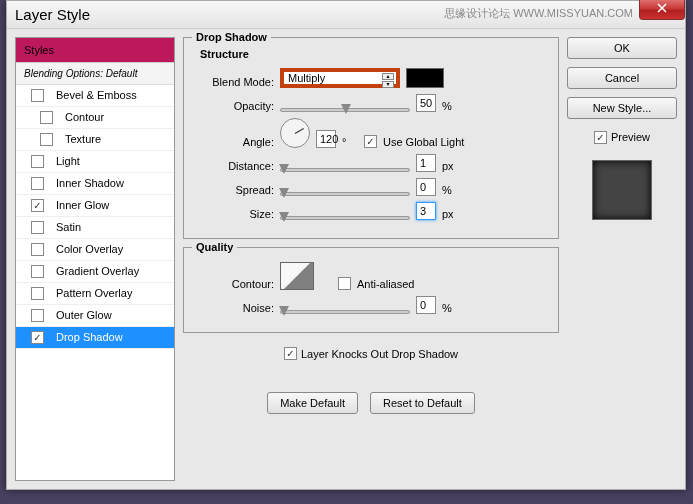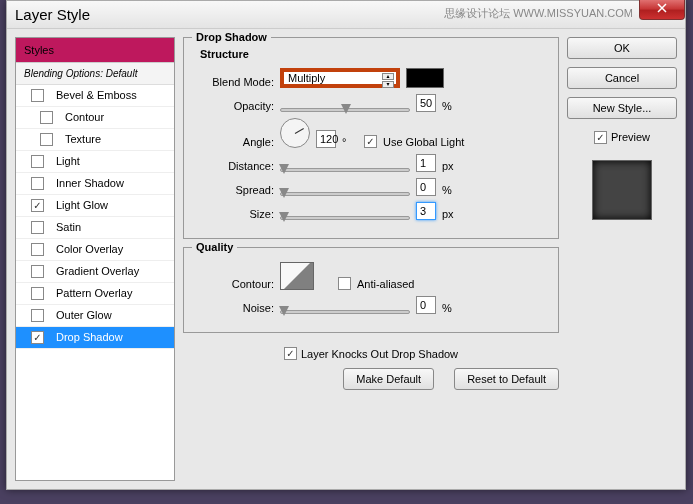--- a/index.html
+++ b/index.html
@@ -38,21 +38,21 @@
 .num-input.focused{border:1px solid #3399ff;box-shadow:0 0 3px #3399ff;}
 .unit{width:16px;}
 .angle-dial{width:30px;height:30px;border:1px solid #888;border-radius:50%;background:#f4f4f4;position:relative;}
 .angle-dial::after{content:"";position:absolute;left:50%;top:50%;width:10px;height:1px;background:#333;transform-origin:left;transform:rotate(-30deg);}
 .contour-swatch{width:34px;height:28px;border:1px solid #666;background:linear-gradient(135deg,#f8f8f8 0%,#f8f8f8 49%,#808080 51%,#808080 100%);}
 .btn{height:22px;border:1px solid #888;background:linear-gradient(#f8f8f8,#e0e0e0);padding:0 12px;cursor:pointer;border-radius:3px;}
 .right-col{width:110px;display:flex;flex-direction:column;gap:8px;align-items:stretch;}
 .right-col .btn{width:100%;}
 .preview-chk{display:flex;align-items:flex-start;gap:4px;justify-content:center;margin-top:4px;}
 .preview-box{width:60px;height:60px;border:1px solid #666;background:#444;margin:8px auto;box-shadow:inset 0 0 8px #000;}
-.center-actions{display:flex;gap:20px;justify-content:flex-end;margin-top:0;}
+.center-actions{display:flex;gap:12px;justify-content:center;margin-top:24px;}
 .knockout-row{display:flex;align-items:center;gap:4px;justify-content:center;margin-top:6px;}
 </style>
 </head>
 <body>
 
 <div class="window">
   <div class="titlebar">
     <span class="title">Layer Style</span>
     <span class="watermark">
       <span class="cn">思缘设计论坛</span> <span>WWW.MISSYUAN.COM</span>
@@ -83,21 +83,21 @@
           <div class="style-item">
             <span class="chk"></span>
             <span>Light</span>
           </div>
           <div class="style-item">
             <span class="chk"></span>
             <span>Inner Shadow</span>
           </div>
           <div class="style-item">
             <span class="chk checked"></span>
-            <span>Light Glow</span>
+            <span>Inner Glow</span>
           </div>
           <div class="style-item">
             <span class="chk"></span>
             <span>Satin</span>
           </div>
           <div class="style-item">
             <span class="chk"></span>
             <span>Color Overlay</span>
           </div>
           <div class="style-item">

